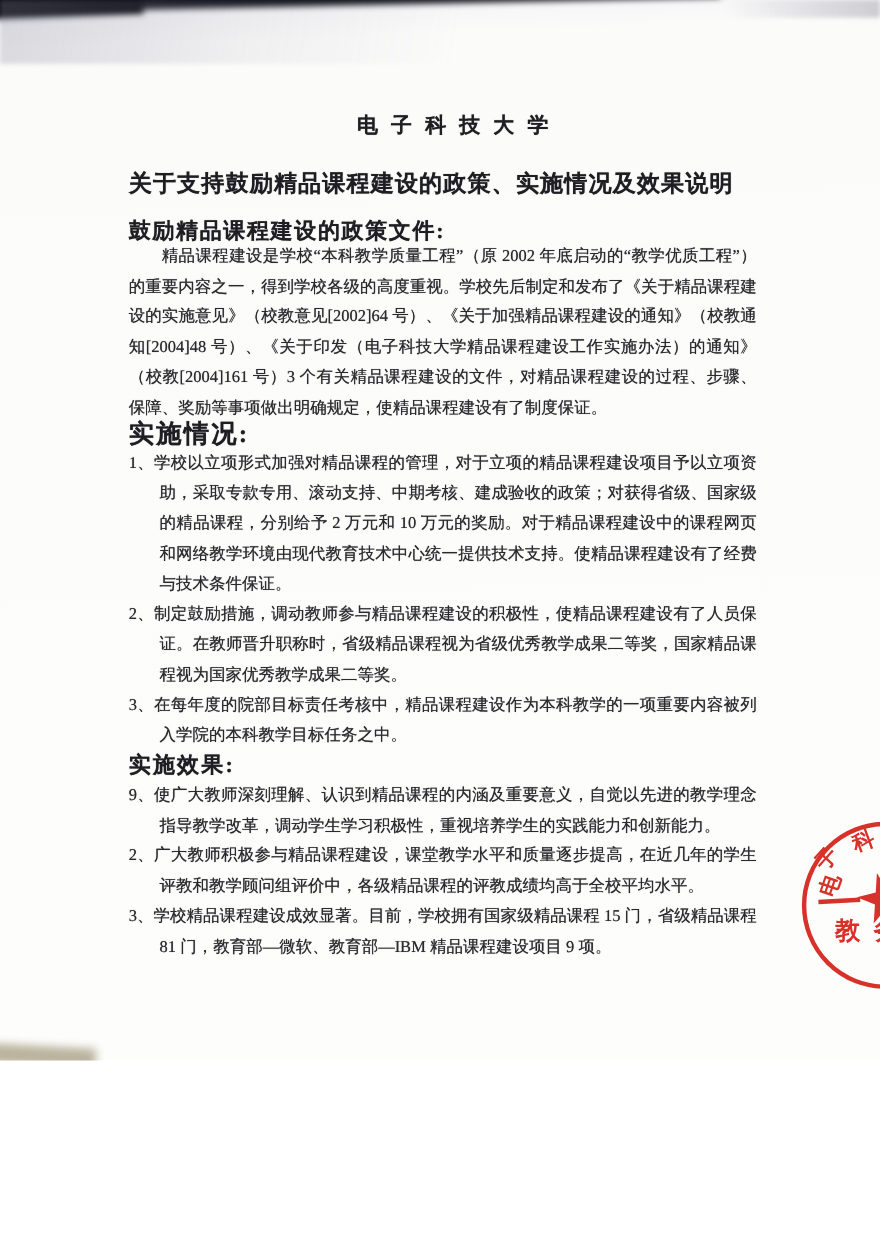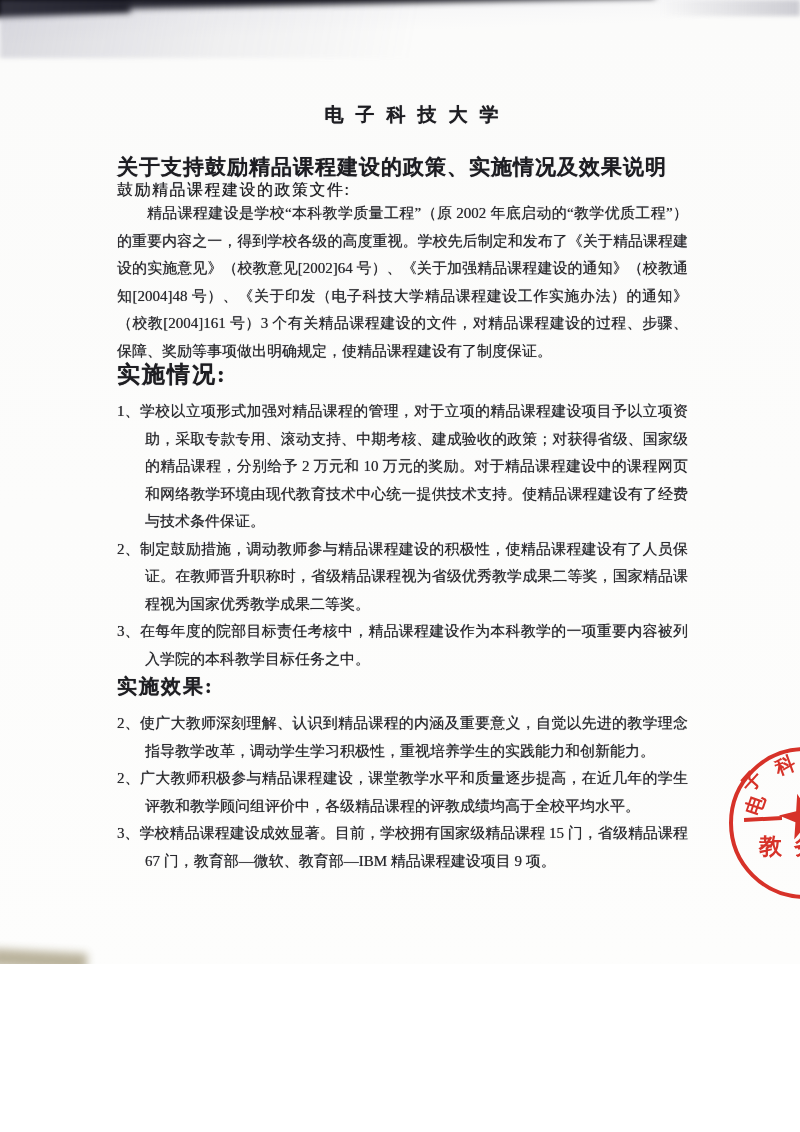--- a/index.html
+++ b/index.html
@@ -69,21 +69,22 @@
   .doc-subtitle {
     margin-top: 28px;
     text-align: left;
     font-size: 21px; font-weight: 700;
     letter-spacing: 1px;
     line-height: 26px;
     color: #1d1d22;
     white-space: nowrap;
   }
   .h-small {
-    font-size: 16px; font-weight: 400;
+    margin-top: 20px;
+    font-size: 20px; font-weight: 700;
     letter-spacing: 1.5px;
     line-height: 20px;
     color: #1e1e22;
   }
   .h-mid {
     font-size: 23px; font-weight: 700;
     letter-spacing: 2px;
     line-height: 20px;
     color: #1e1e22;
   }
@@ -93,21 +94,21 @@
     letter-spacing: 2px;
     line-height: 22px;
     color: #1e1e22;
   }
   .para {
     font-size: 15px;
     line-height: 27.5px;
     text-align: justify;
     text-indent: 2em;
   }
-  .list { margin-top: 13px; }
+  .list { margin-top: 3px; }
   .list-item {
     font-size: 15px;
     line-height: 27.5px;
     text-align: justify;
     padding-left: 28px;
     text-indent: -28px;
   }
 
   
   .stamp {
@@ -175,23 +176,23 @@
 
     <div class="h-mid">实施情况:</div>
     <div class="list">
       <div class="list-item">1、学校以立项形式加强对精品课程的管理，对于立项的精品课程建设项目予以立项资助，采取专款专用、滚动支持、中期考核、建成验收的政策；对获得省级、国家级的精品课程，分别给予 2 万元和 10 万元的奖励。对于精品课程建设中的课程网页和网络教学环境由现代教育技术中心统一提供技术支持。使精品课程建设有了经费与技术条件保证。</div>
       <div class="list-item">2、制定鼓励措施，调动教师参与精品课程建设的积极性，使精品课程建设有了人员保证。在教师晋升职称时，省级精品课程视为省级优秀教学成果二等奖，国家精品课程视为国家优秀教学成果二等奖。</div>
       <div class="list-item">3、在每年度的院部目标责任考核中，精品课程建设作为本科教学的一项重要内容被列入学院的本科教学目标任务之中。</div>
     </div>
 
     <div class="h-big">实施效果:</div>
     <div class="list">
-      <div class="list-item">2、使广大教师深刻理解、认识到精品课程的内涵及重要意义，自觉以先进的教学理念指导教学改革，调动学生学习积极性，重视培养学生的实践能力和创新能力。</div>
+      <div class="list-item">9、使广大教师深刻理解、认识到精品课程的内涵及重要意义，自觉以先进的教学理念指导教学改革，调动学生学习积极性，重视培养学生的实践能力和创新能力。</div>
       <div class="list-item">2、广大教师积极参与精品课程建设，课堂教学水平和质量逐步提高，在近几年的学生评教和教学顾问组评价中，各级精品课程的评教成绩均高于全校平均水平。</div>
-      <div class="list-item">3、学校精品课程建设成效显著。目前，学校拥有国家级精品课程 15 门，省级精品课程 67 门，教育部—微软、教育部—IBM 精品课程建设项目 9 项。</div>
+      <div class="list-item">3、学校精品课程建设成效显著。目前，学校拥有国家级精品课程 15 门，省级精品课程 81 门，教育部—微软、教育部—IBM 精品课程建设项目 9 项。</div>
     </div>
 
   </div>
 
   <div class="stamp">
     <span class="stamp-char c1">电</span>
     <span class="stamp-char c2">子</span>
     <span class="stamp-char c3">科</span>
     <div class="stamp-star"></div>
     <div class="stamp-line"></div>

